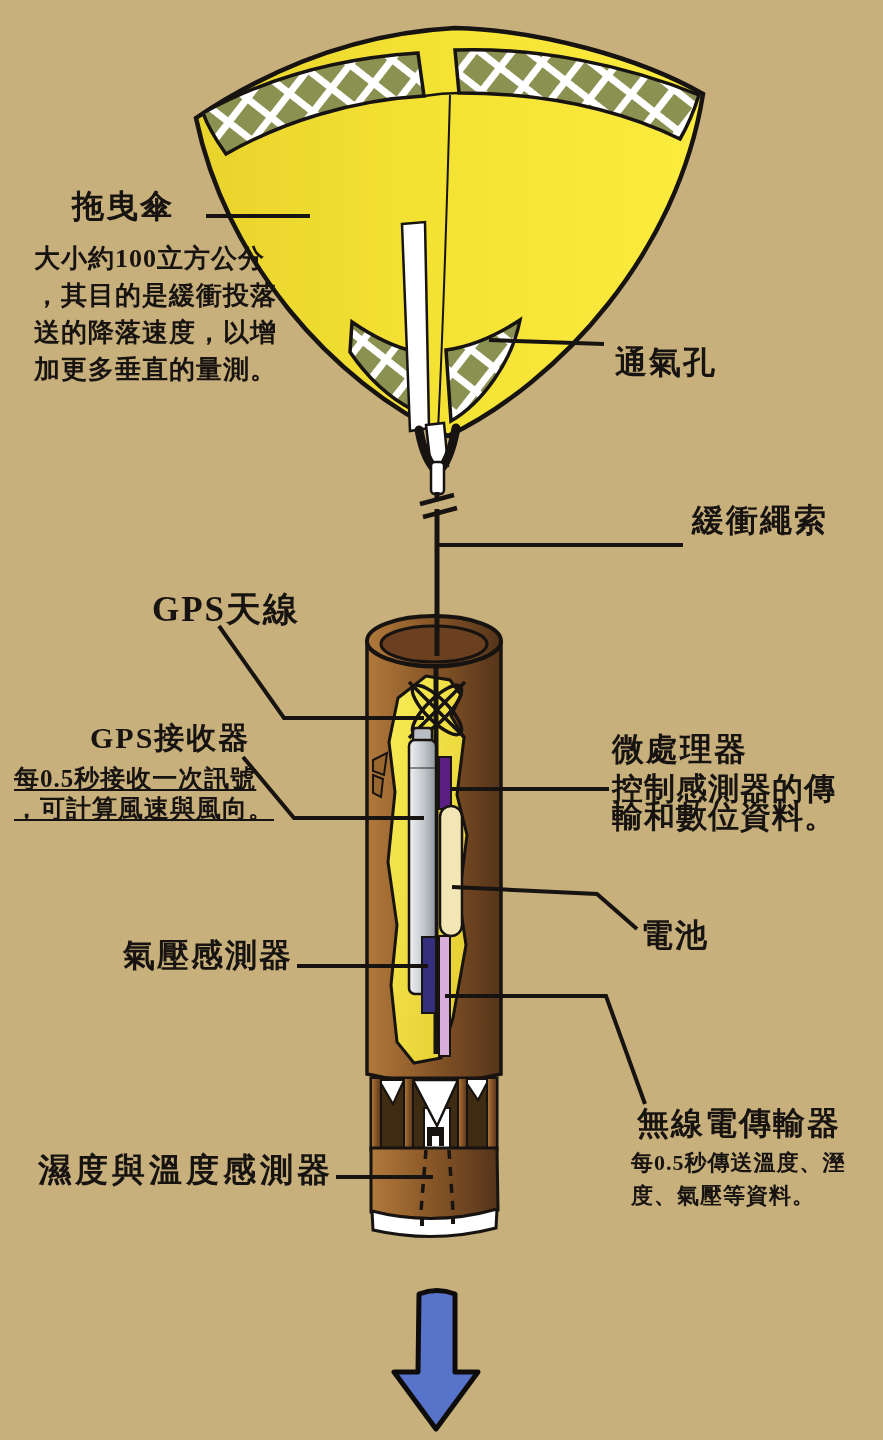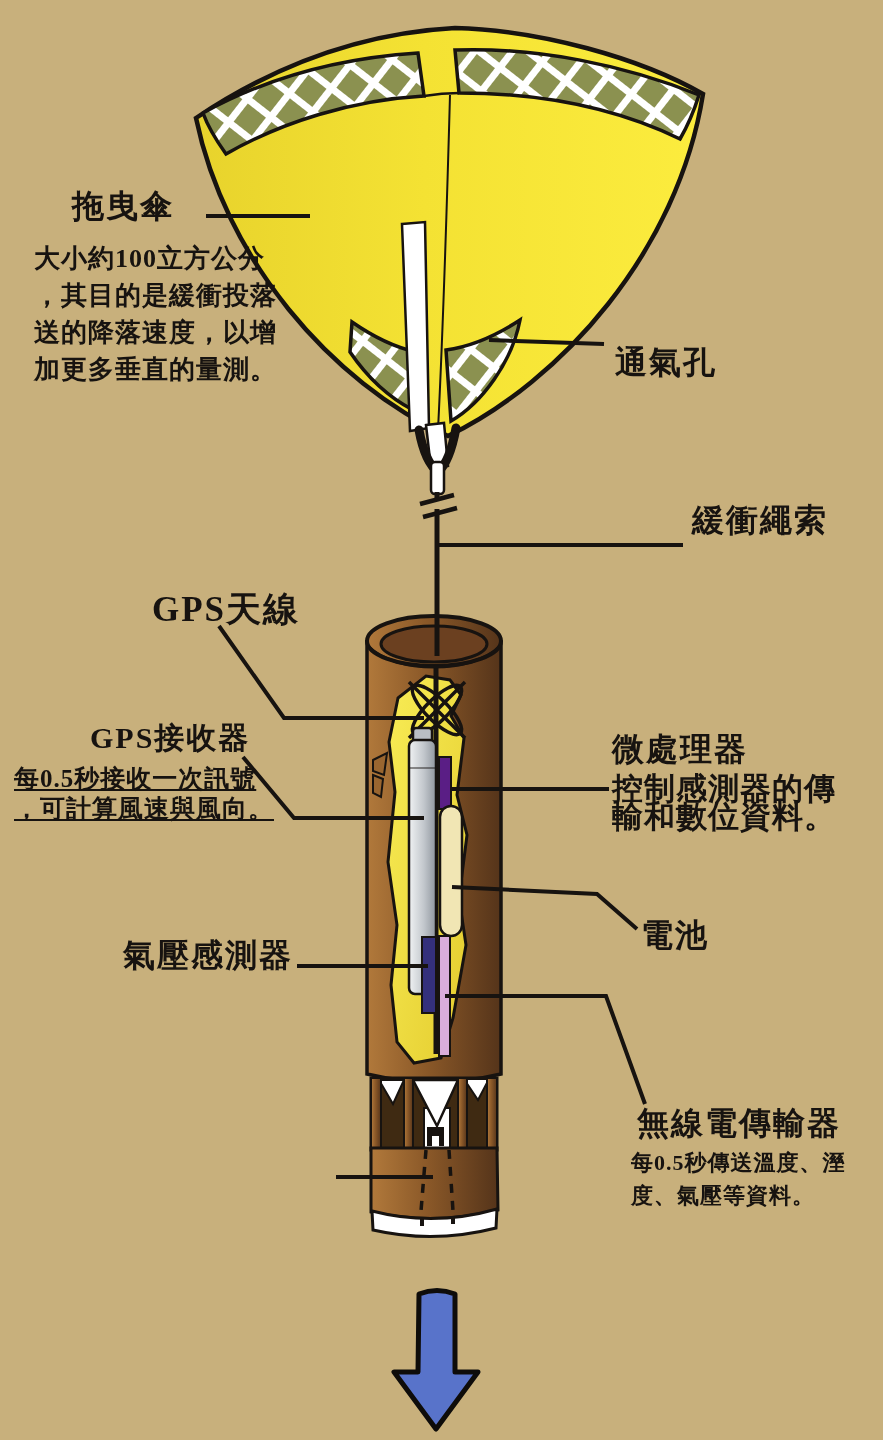--- a/index.html
+++ b/index.html
@@ -194,14 +194,15 @@
 輸和數位資料。</div>
 
   <div class="label label-title" style="left:641px; top:919px;">電池</div>
 
   <div class="label label-title" style="left:637px; top:1107px;">無線電傳輸器</div>
 
   <div class="label label-title" style="left:123px; top:939px;">氣壓感測器</div>
   <div class="label label-desc desc-radio" style="left:631px; top:1146px;">每0.5秒傳送溫度、溼
 度、氣壓等資料。</div>
 
+  <div class="label label-title" style="left:38px; top:1153px; font-size:33px; letter-spacing:4px;">濕度與溫度感測器</div>
 
 </div>
 
 </body></html>

